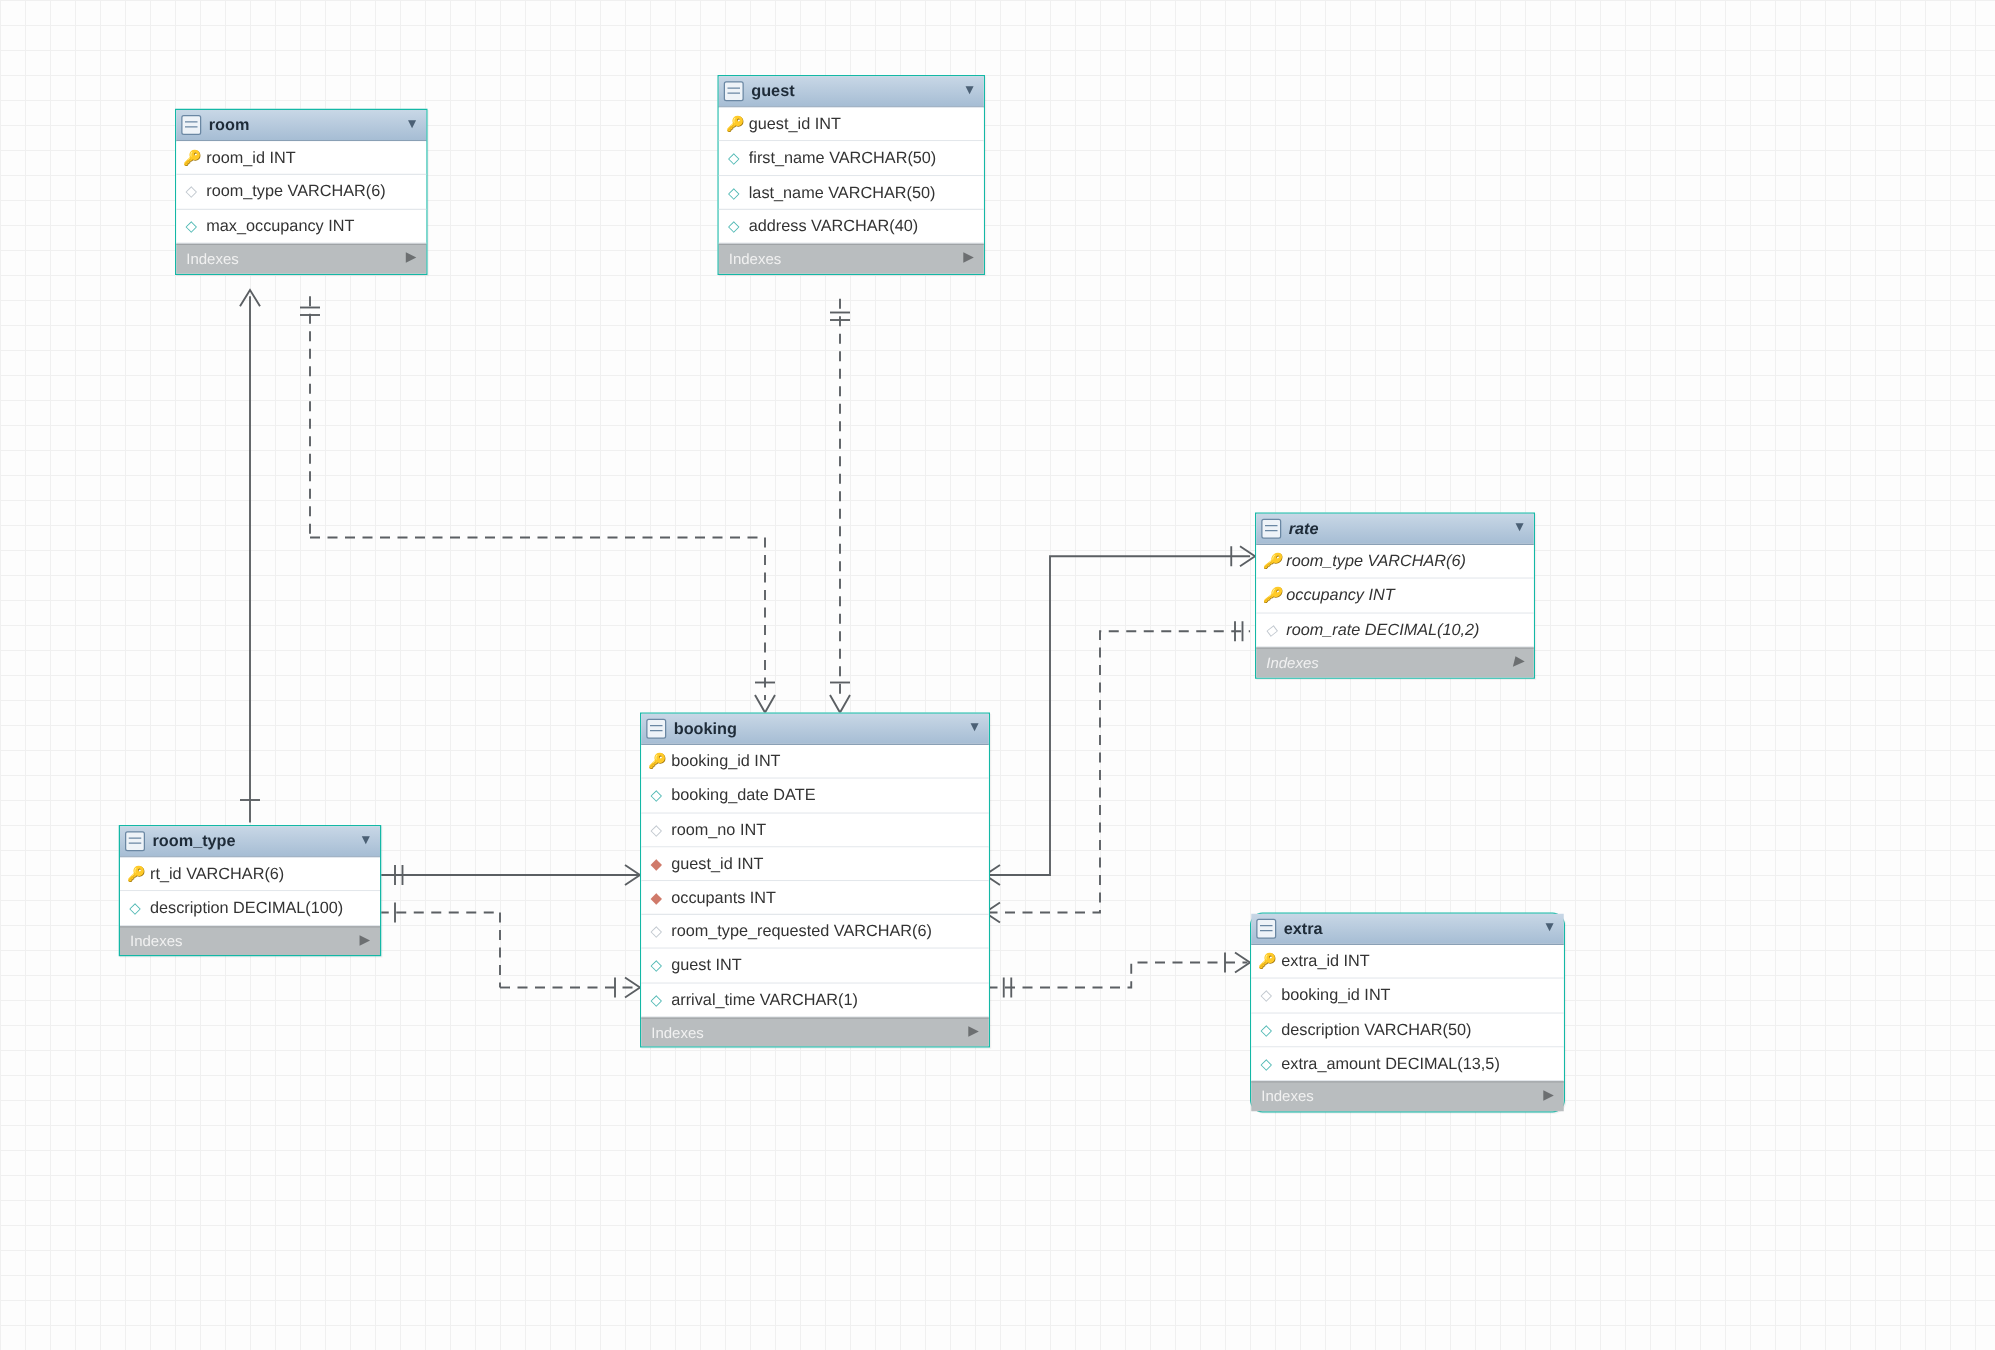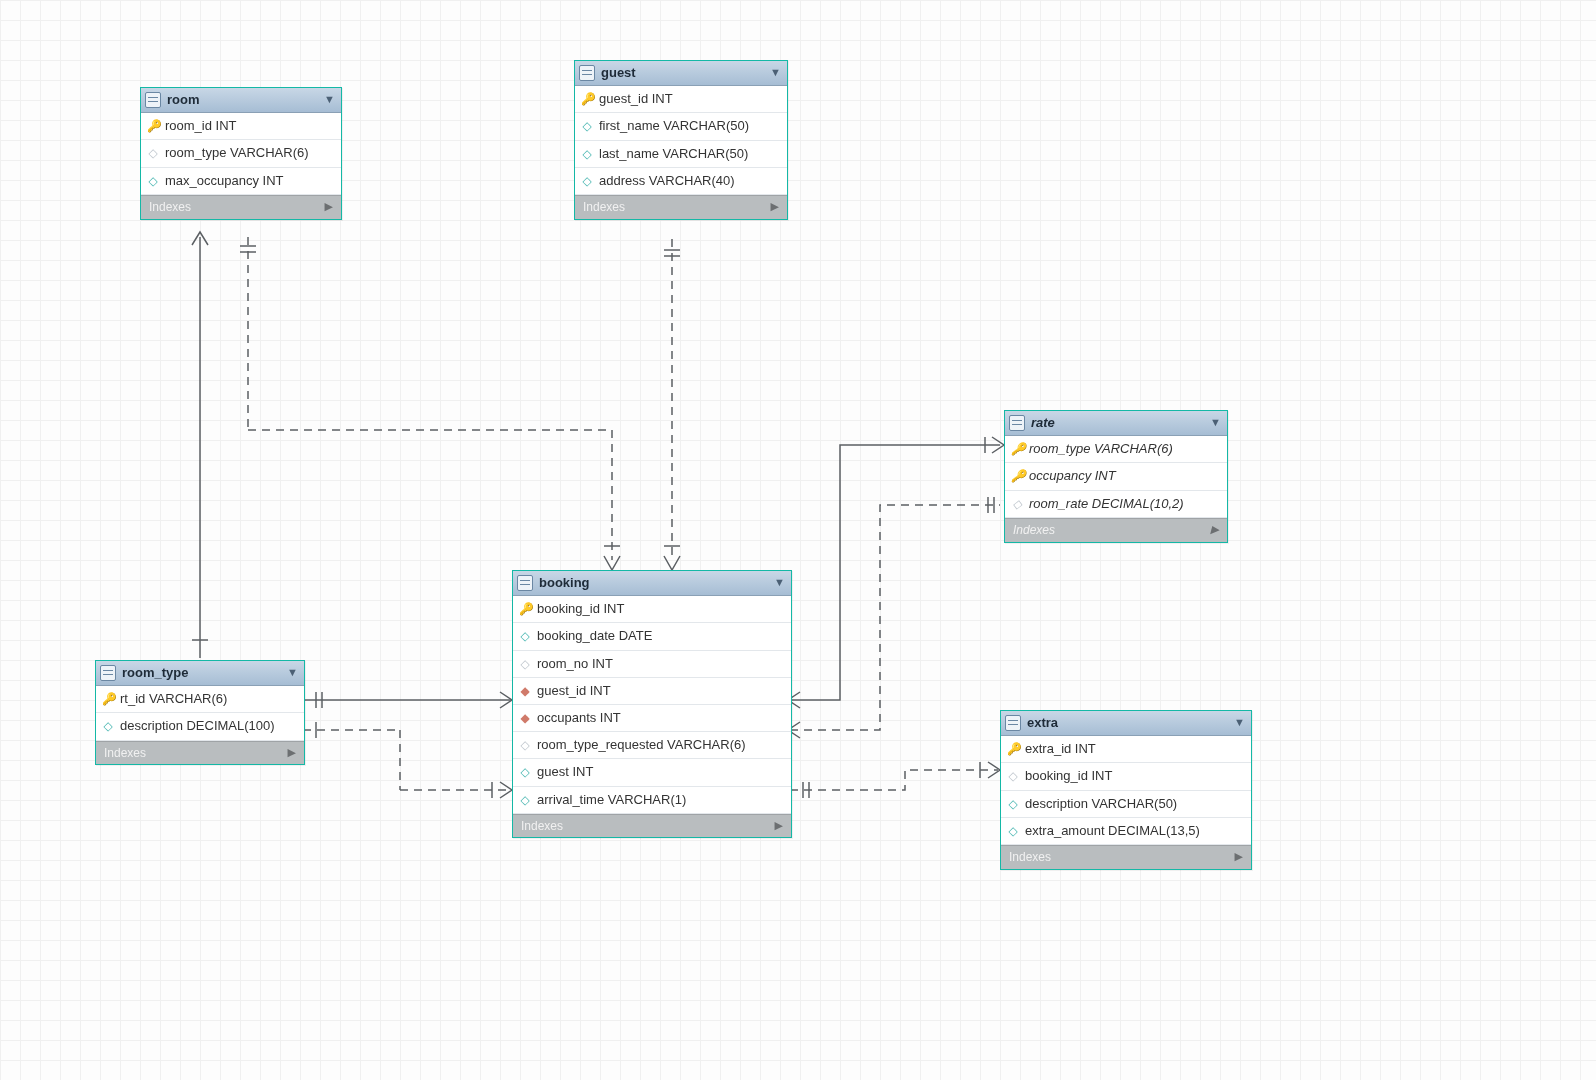--- a/index.html
+++ b/index.html
@@ -284,21 +284,21 @@
   <div class="col">
       <span class="ico ico-dteal">◇</span>
       <span>arrival_time VARCHAR(1)</span>
     </div>
   <div class="indexes">
       <span>Indexes</span>
       <span class="arrow">▶</span>
     </div>
 </div>
 
-<div class="table" style="left:1000px; top:710px; width:250px;">
+<div class="table" style="left:1000px; top:730px; width:250px;border-radius:10px;">
   <div class="table-header">
     <span class="tbl-icon"></span>
     <span>extra</span>
     <span class="toggle">▼</span>
   </div>
   <div class="col">
       <span class="ico ico-key">🔑</span>
       <span>extra_id INT</span>
     </div>
   <div class="col">

